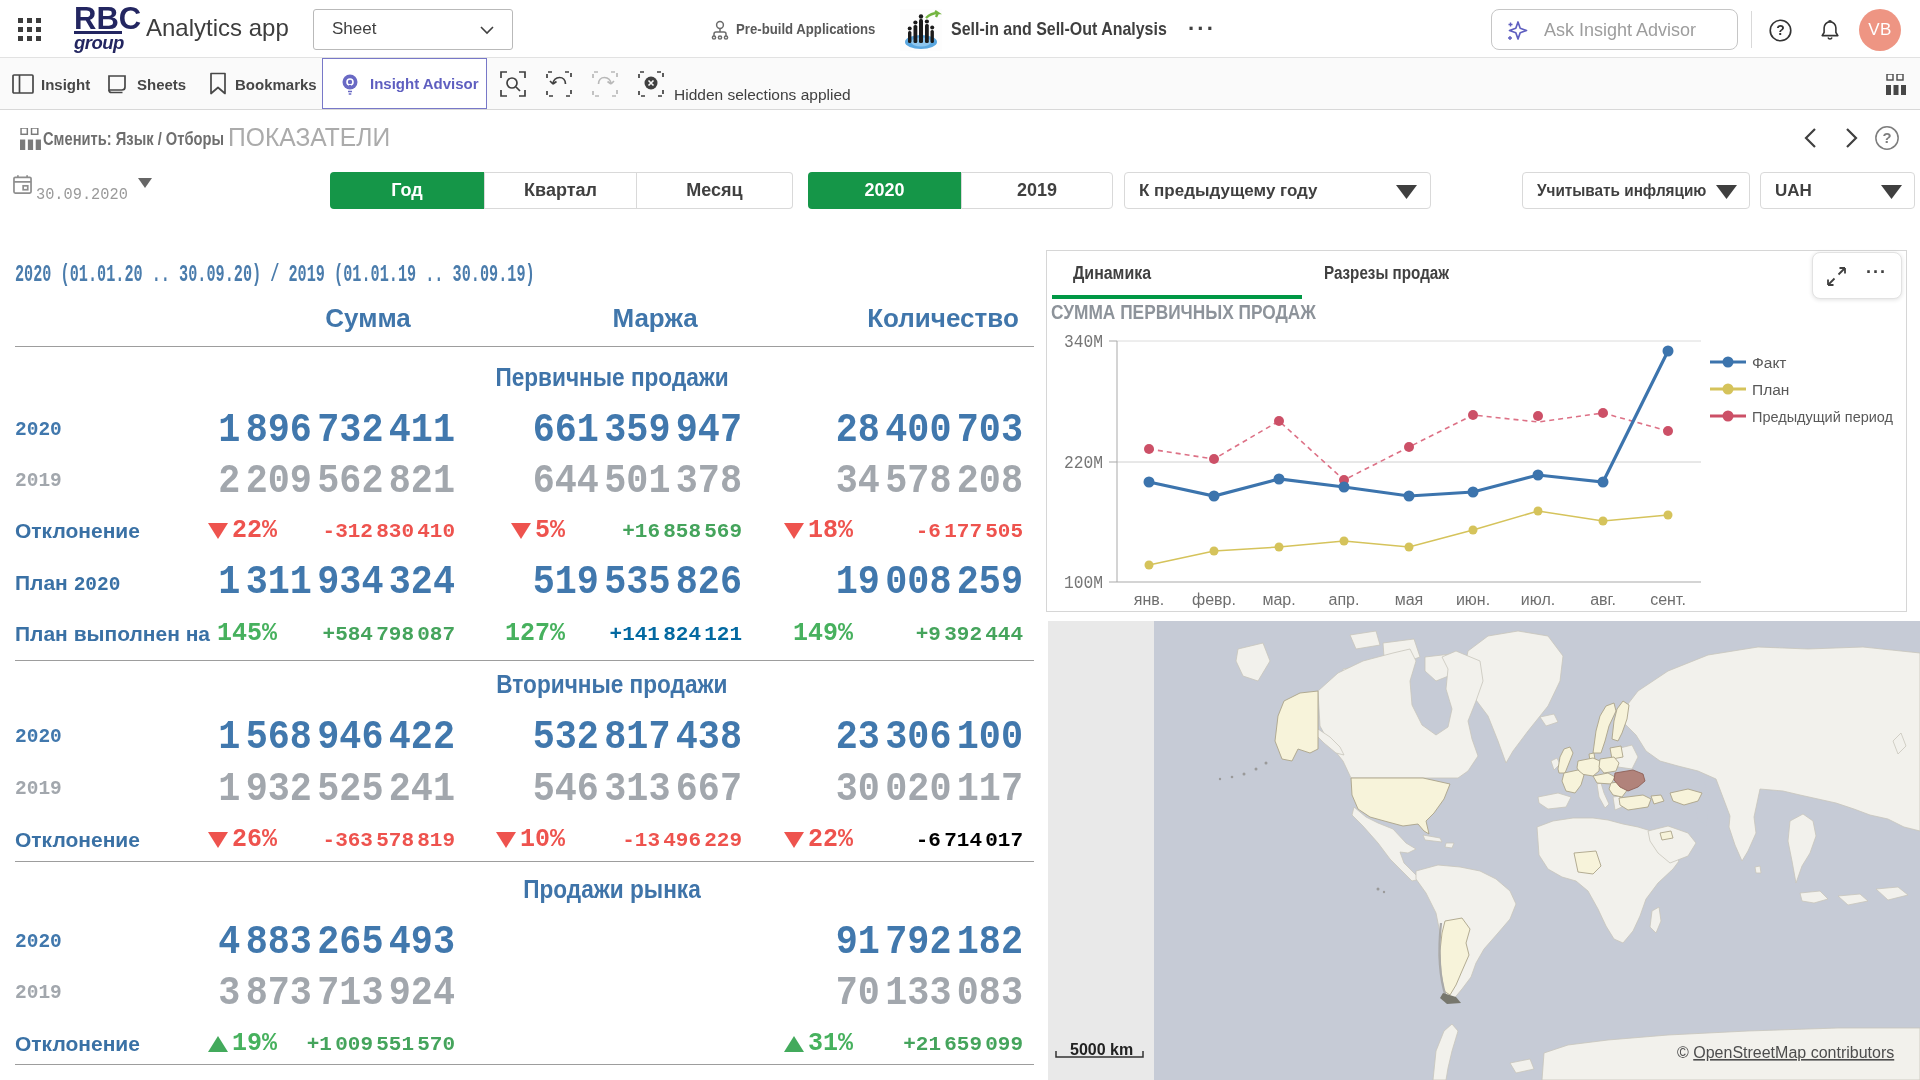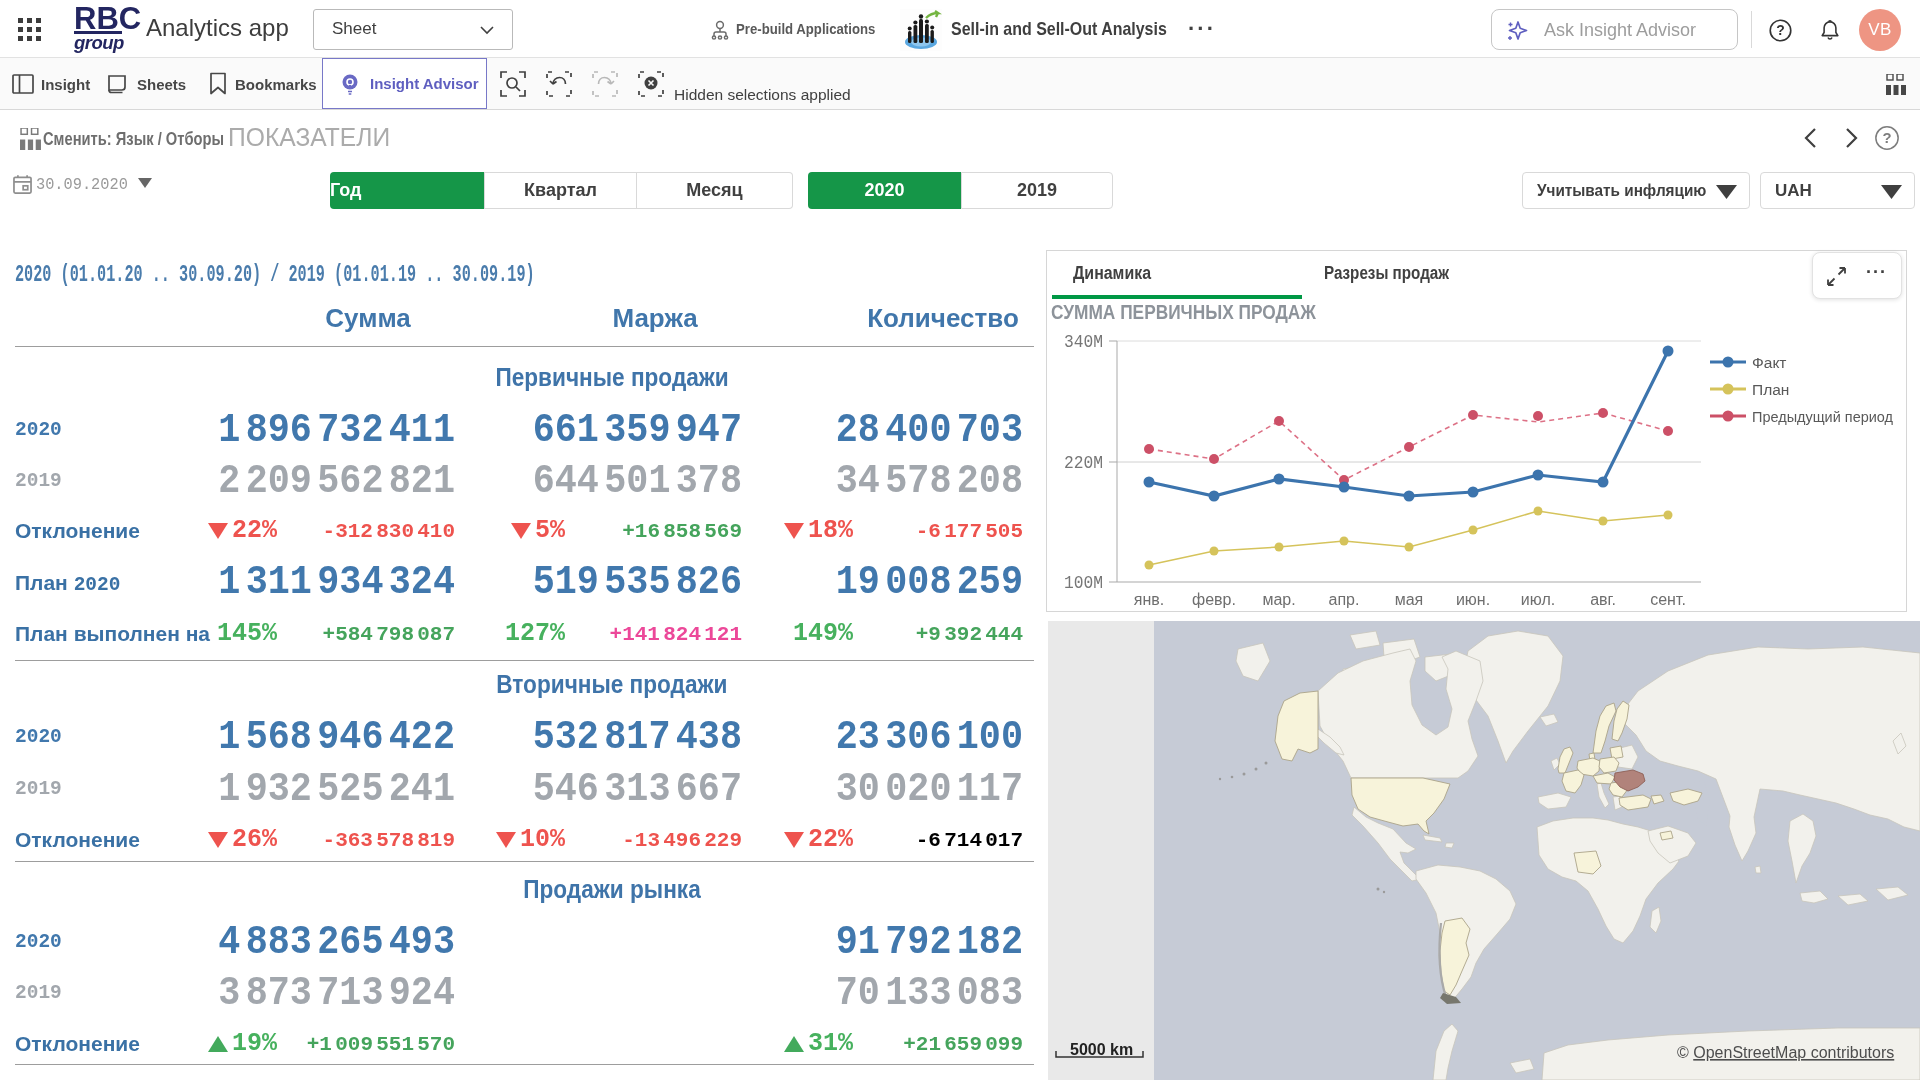--- a/index.html
+++ b/index.html
@@ -1,20 +1,20 @@
 <!DOCTYPE html>
 <html><head>
 <meta charset="utf-8">
 <style>
 * { margin:0; padding:0; box-sizing:border-box; }
 html,body { width:1920px; height:1080px; overflow:hidden; background:#fff; }
 body { font-family:"Liberation Sans", sans-serif; }
 .abs { position:absolute; }
 #page { position:relative; width:1920px; height:1080px; background:#fff; }
-.mono { font-family:"Liberation Mono", monospace; }
+.mono { font-family:"Liberation Mono", monospace;margin-top:10px; }
 .sx { display:inline-block; transform-origin:left center; }
 .num { font-family:"Liberation Mono", monospace; font-weight:bold; white-space:pre; }
 .rt { text-align:right; }
 
 #topbar { left:0; top:0; width:1920px; height:57px; background:#fff; }
 #toolbar { left:0; top:57px; width:1920px; height:53px; background:#fafafa; border-top:1px solid #e2e2e2; border-bottom:1px solid #d8d8d8; }
 .tbtxt { font-size:15px; font-weight:bold; color:#474747; }
 .hline { position:absolute; height:1px; background:#9d9d9d; }
 </style>
 </head>
@@ -179,27 +179,33 @@
 <svg class="abs" style="left:12px;top:174px" width="21" height="21" viewBox="0 0 32 32" fill="none" stroke="#8e8e8e" stroke-width="2.6">
   <rect x="3" y="5" width="26" height="24" rx="2"></rect>
   <path d="M3 12 h26 M9 5 v-3 M23 5 v-3"></path>
   <rect x="17" y="18" width="7" height="6" fill="none"></rect>
 </svg>
 <div class="abs mono" style="left:36px;top:175px;font-size:17px;color:#9a9a9a"><span class="sx" style="transform:scaleX(0.9)">30.09.2020</span></div>
 <svg class="abs" style="left:138px;top:178px" width="14" height="10" viewBox="0 0 14 10">
       <path d="M0 0 h14 l-7 10 Z" fill="#666"></path>
     </svg>
 
-<div class="abs" style="left:330px;top:172px;width:154px;height:37px;background:#159648;border-radius:4px 0 0 4px;color:#fff;font-size:18px;font-weight:bold;text-align:left;line-height:37px">Год</div>
+<div class="abs" style="left:330px;top:172px;width:154px;height:37px;background:#159648;border-radius:4px 0 0 4px;color:#fff;font-size:18px;font-weight:bold;text-align:center;line-height:37px">Год</div>
 <div class="abs" style="left:484px;top:172px;width:153px;height:37px;background:#fff;border:1px solid #d9d9d9;color:#404040;font-size:18px;font-weight:bold;text-align:center;line-height:35px">Квартал</div>
 <div class="abs" style="left:637px;top:172px;width:156px;height:37px;background:#fff;border:1px solid #d9d9d9;border-left:none;border-radius:0 4px 4px 0;color:#404040;font-size:18px;font-weight:bold;text-align:center;line-height:35px">Месяц</div>
 
 <div class="abs" style="left:808px;top:172px;width:153px;height:37px;background:#159648;border-radius:4px 0 0 4px;color:#fff;font-size:18px;font-weight:bold;text-align:center;line-height:37px">2020</div>
 <div class="abs" style="left:961px;top:172px;width:152px;height:37px;background:#fff;border:1px solid #d9d9d9;border-radius:0 4px 4px 0;color:#404040;font-size:18px;font-weight:bold;text-align:center;line-height:35px">2019</div>
 
+<div class="abs" style="left:1124px;top:172px;width:307px;height:37px;background:#fff;border:1px solid #d9d9d9;border-radius:4px">
+  <div class="abs" style="left:14px;top:8px;font-size:17px;font-weight:bold;color:#3f3f3f">К предыдущему году</div>
+  <svg class="abs" style="right:13px;top:12px" width="21" height="14" viewBox="0 0 21 14">
+        <path d="M0 0 h21 l-10.5 14 Z" fill="#3f3f3f"></path>
+      </svg>
+</div>
 <div class="abs" style="left:1522px;top:172px;width:228px;height:37px;background:#fff;border:1px solid #d9d9d9;border-radius:4px">
   <div class="abs" style="left:14px;top:8px;font-size:17px;font-weight:bold;color:#3f3f3f;white-space:nowrap"><span class="sx" style="transform:scaleX(0.9)">Учитывать инфляцию</span></div>
   <svg class="abs" style="right:12px;top:12px" width="21" height="14" viewBox="0 0 21 14">
         <path d="M0 0 h21 l-10.5 14 Z" fill="#3f3f3f"></path>
       </svg>
 </div>
 <div class="abs" style="left:1760px;top:172px;width:155px;height:37px;background:#fff;border:1px solid #d9d9d9;border-radius:4px">
   <div class="abs" style="left:14px;top:8px;font-size:17px;font-weight:bold;color:#3f3f3f">UAH</div>
   <svg class="abs" style="right:12px;top:12px" width="21" height="14" viewBox="0 0 21 14">
         <path d="M0 0 h21 l-10.5 14 Z" fill="#3f3f3f"></path>
@@ -243,21 +249,21 @@
     </div>
 <div class="abs num rt" style="left:703px;top:520px;width:320px;font-size:21px;color:#ee534e;word-spacing:-9.4px">-6 177 505</div>
 <div class="abs" style="left:15px;top:571px;font-size:21px;font-weight:bold;color:#3a71a5">План <span class="num" style="font-size:19.5px">2020</span></div>
 <div class="abs num rt" style="left:135px;top:563px;width:320px;font-size:36.8px;color:#4178ad;word-spacing:-16.8px;transform:scaleY(1.09);transform-origin:50% 88%">1 311 934 324</div>
 <div class="abs num rt" style="left:422px;top:563px;width:320px;font-size:36.8px;color:#4178ad;word-spacing:-16.8px;transform:scaleY(1.09);transform-origin:50% 88%">519 535 826</div>
 <div class="abs num rt" style="left:703px;top:563px;width:320px;font-size:36.8px;color:#4178ad;word-spacing:-16.8px;transform:scaleY(1.09);transform-origin:50% 88%">19 008 259</div>
 <div class="abs" style="left:15px;top:622px;font-size:21px;font-weight:bold;color:#3a71a5">План выполнен на</div>
 <div class="abs num rt" style="left:137px;top:619px;width:140px;font-size:25px;color:#47b15e">145%</div>
 <div class="abs num rt" style="left:135px;top:623px;width:320px;font-size:21px;color:#45a45c;word-spacing:-9.4px">+584 798 087</div>
 <div class="abs num rt" style="left:425px;top:619px;width:140px;font-size:25px;color:#47b15e">127%</div>
-<div class="abs num rt" style="left:422px;top:623px;width:320px;font-size:21px;color:#ec4899;word-spacing:-9.4px">+141 824 121</div>
+<div class="abs num rt" style="left:422px;top:623px;width:320px;font-size:21px;color:#0369a1;word-spacing:-9.4px">+141 824 121</div>
 <div class="abs num rt" style="left:713px;top:619px;width:140px;font-size:25px;color:#47b15e">149%</div>
 <div class="abs num rt" style="left:703px;top:623px;width:320px;font-size:21px;color:#45a45c;word-spacing:-9.4px">+9 392 444</div>
 <div class="hline" style="left:15px;top:660px;width:1019px"></div>
 <div class="abs" style="left:0;top:669px;width:1224px;text-align:center;font-size:26px;font-weight:bold;color:#3f74a9"><span style="display:inline-block;transform:scaleX(0.87)">Вторичные продажи</span></div>
 <div class="abs num" style="left:15px;top:726px;font-size:19.5px;color:#4178ad">2020</div>
 <div class="abs num rt" style="left:135px;top:718px;width:320px;font-size:36.8px;color:#4178ad;word-spacing:-16.8px;transform:scaleY(1.09);transform-origin:50% 88%">1 568 946 422</div>
 <div class="abs num rt" style="left:422px;top:718px;width:320px;font-size:36.8px;color:#4178ad;word-spacing:-16.8px;transform:scaleY(1.09);transform-origin:50% 88%">532 817 438</div>
 <div class="abs num rt" style="left:703px;top:718px;width:320px;font-size:36.8px;color:#4178ad;word-spacing:-16.8px;transform:scaleY(1.09);transform-origin:50% 88%">23 306 100</div>
 <div class="abs num" style="left:15px;top:778px;font-size:19.5px;color:#a2a7ad">2019</div>
 <div class="abs num rt" style="left:135px;top:770px;width:320px;font-size:36.8px;color:#a2a7ad;word-spacing:-16.8px;transform:scaleY(1.09);transform-origin:50% 88%">1 932 525 241</div>

